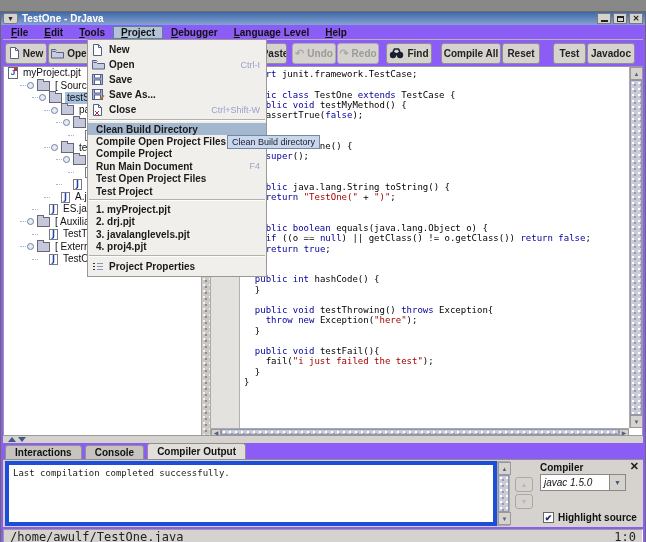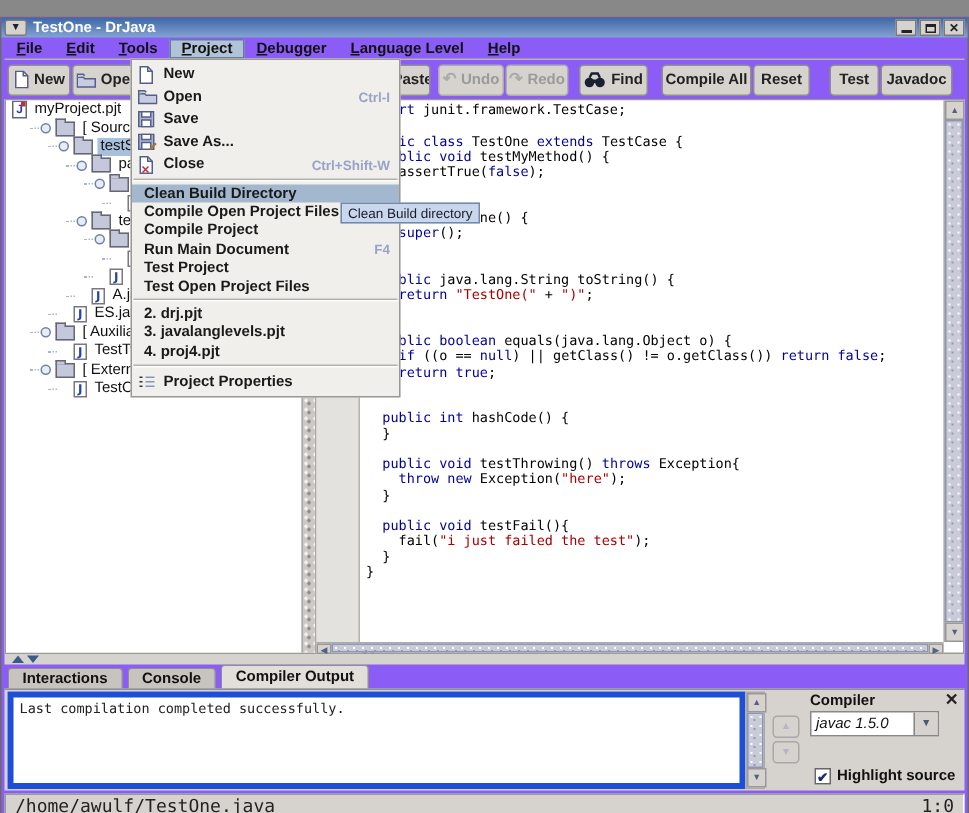--- a/index.html
+++ b/index.html
@@ -112,21 +112,21 @@
   .statuspos{margin-left:auto;}
   .bottomedge{position:absolute;left:0;right:0;bottom:0;height:6px;
     background:var(--titlebar1,#2a5298);}
   
   .menu-popup{position:absolute;left:87px;top:28px;width:180px;background:#f0efec;
     border:1px solid #9a9892;z-index:50;padding:2px 0;font-size:10px;font-weight:bold;color:#1a1a1a;}
   .mitem{display:flex;align-items:center;height:12.4px;padding:0 6px 0 8px;white-space:nowrap;}
   .mitem.hasicon{height:15px;padding-left:4px;}
   .mitem .micon{width:14px;margin-right:3px;flex:none;display:flex;align-items:center;}
   .mitem.selected{background:var(--menusel2,#a3b8cf);}
-  .mshort{margin-left:auto;color:#9aa2c8;font-size:9px;font-weight:bold;padding-left:12px;}
+  .mshort{margin-left:auto;color:#9aa2c8;font-size:9px;font-weight:normal;padding-left:12px;}
   .msep{height:2px;border-top:1px solid #b4b1ab;border-bottom:1px solid #fdfdfc;margin:2px 1px;}
   
   .tooltip{position:absolute;left:227px;top:124px;z-index:60;background:var(--tooltip_bg,#c9d7ea);
     border:1px solid var(--tooltip_border,#7288aa);font-size:9px;color:#1a1a33;
     padding:1px 4px;white-space:nowrap;}
   
   .i-folder{width:13px;height:10px;position:relative;background:#c4c8da;border:1px solid #667;
     margin-right:3px;flex:none;}
   .i-folder:before{content:"";position:absolute;left:-1px;top:-3px;width:5px;height:2px;
     background:#c4c8da;border:1px solid #667;border-bottom:none;}
@@ -564,26 +564,29 @@
         <span>Compile Open Project Files</span>
       </div>
       <div class="mitem">
         <span>Compile Project</span>
       </div>
       <div class="mitem">
         <span>Run Main Document</span>
         <span class="mshort">F4</span>
       </div>
       <div class="mitem">
+        <span>Test Open Project Files</span>
+      </div>
+      <div class="mitem">
         <span>Test Project</span>
       </div>
-      <div class="mitem">
-        <span>Test Open Project Files</span>
-      </div>
       <div class="msep"></div>
+      <div class="mitem">
+        <span>1. myProject.pjt</span>
+      </div>
       <div class="mitem">
         <span>2. drj.pjt</span>
       </div>
       <div class="mitem">
         <span>3. javalanglevels.pjt</span>
       </div>
       <div class="mitem">
         <span>4. proj4.pjt</span>
       </div>
       <div class="msep"></div>

